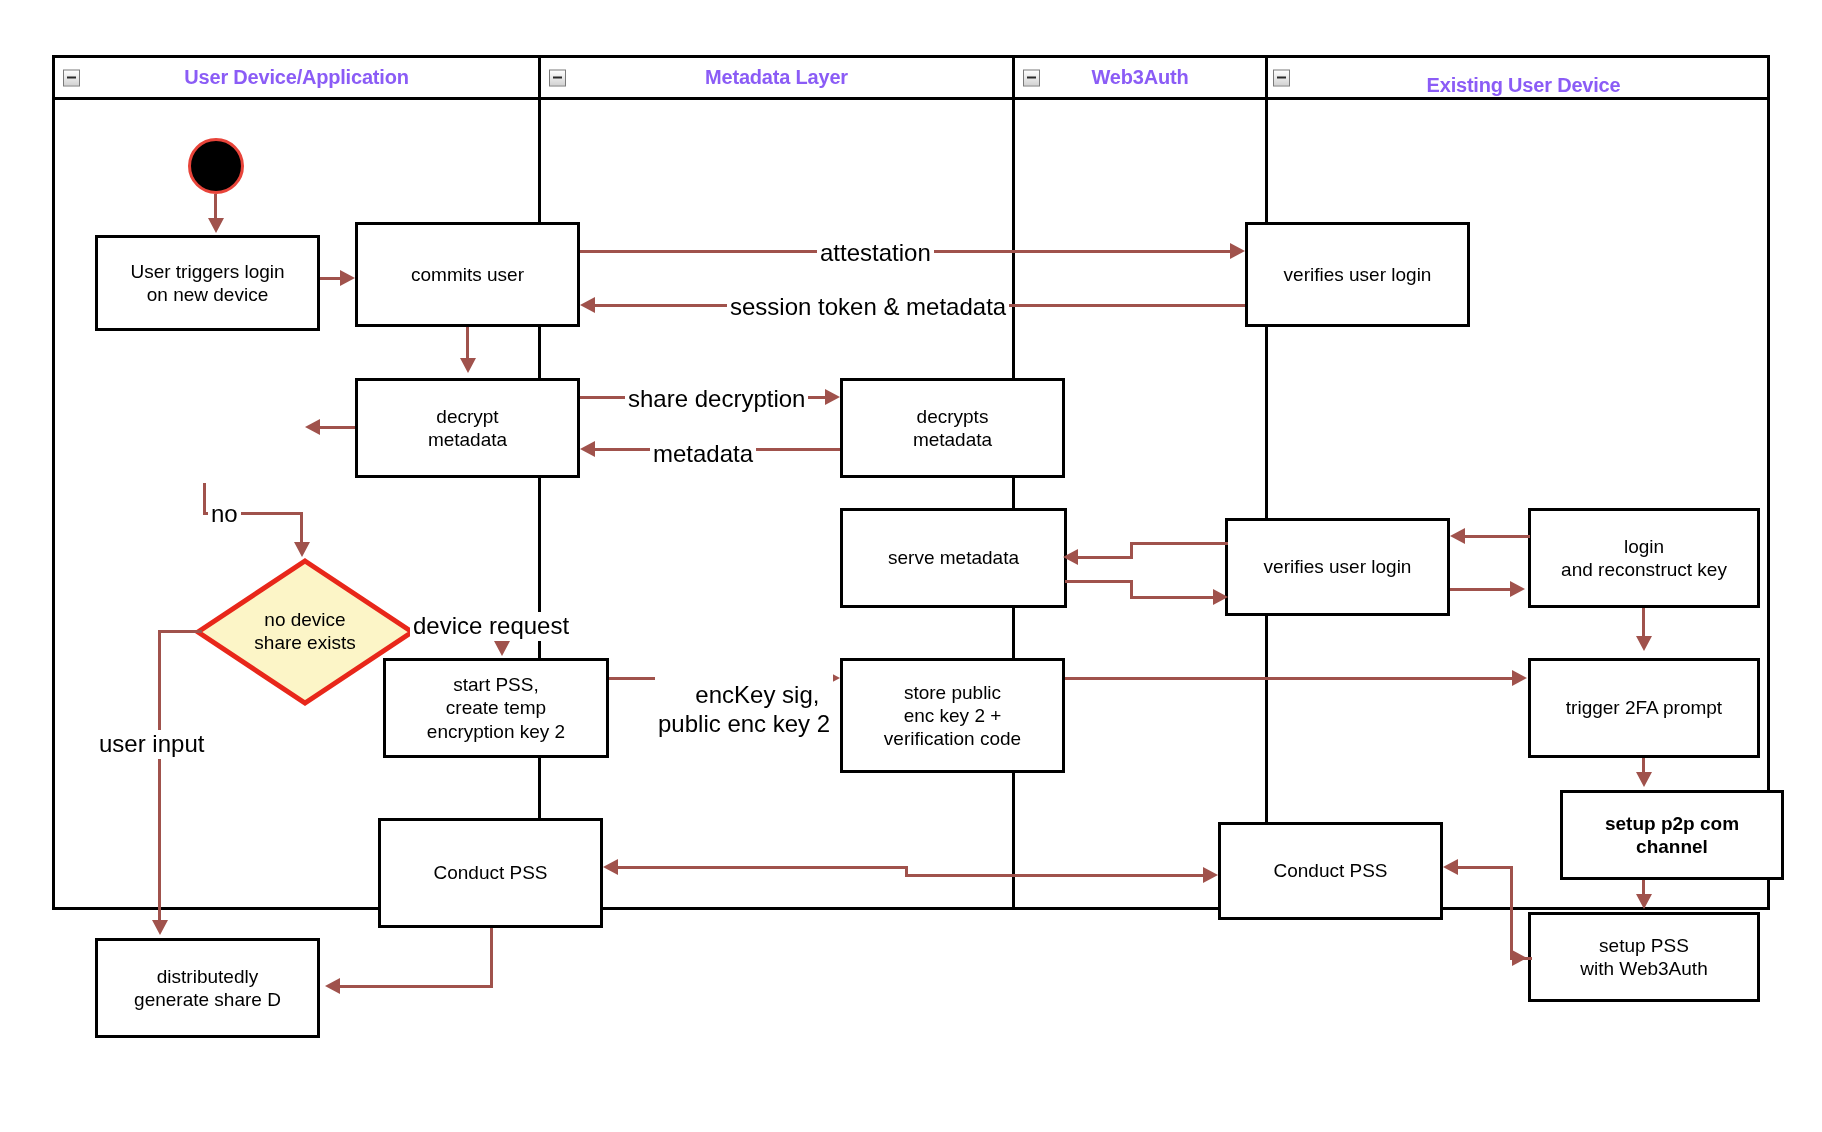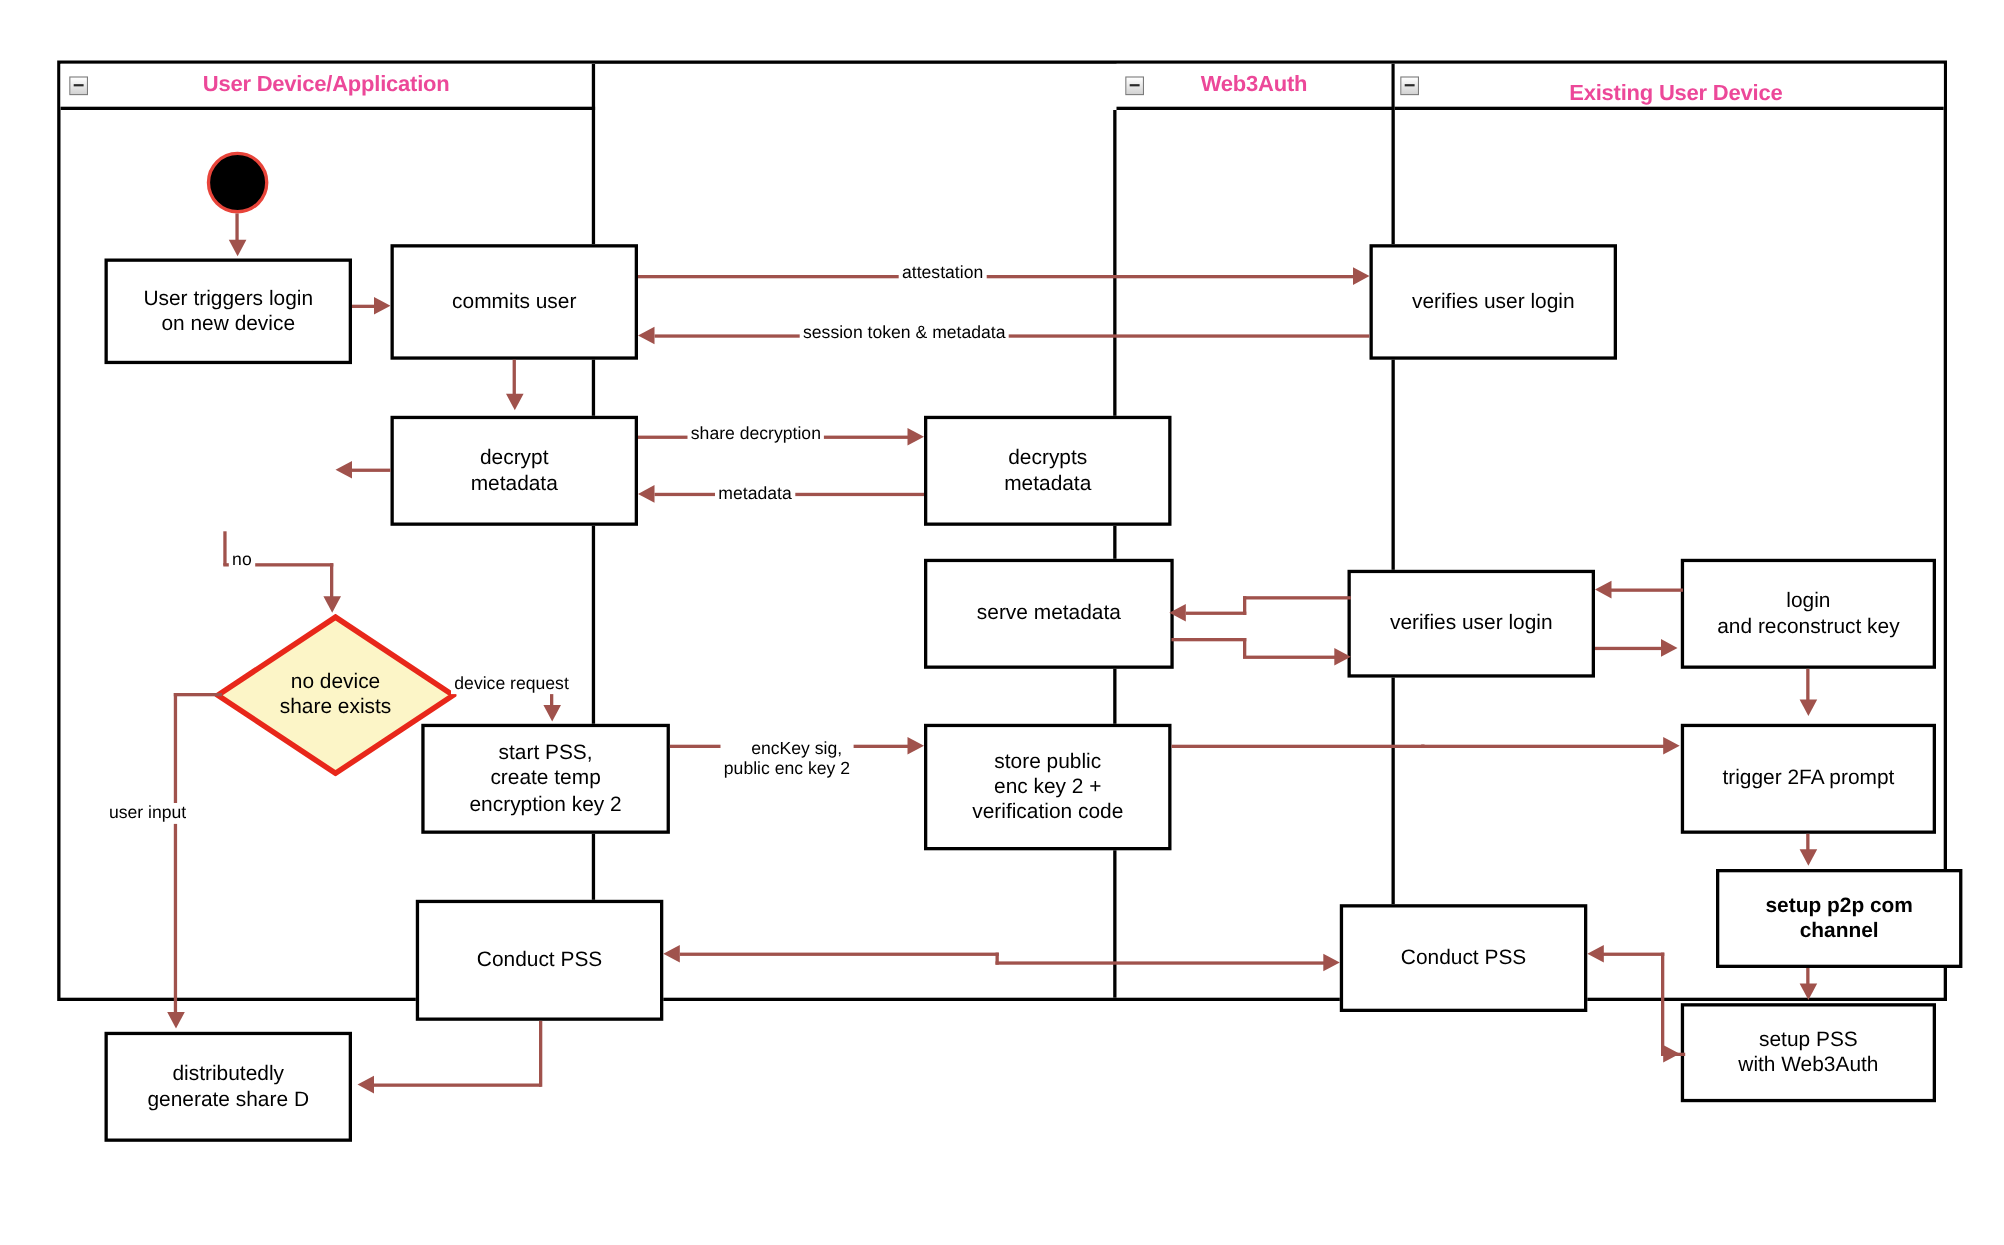--- a/index.html
+++ b/index.html
@@ -5,21 +5,21 @@
   html,body{margin:0;padding:0;background:#ffffff;}
   body{font-family:"Liberation Sans", sans-serif;}
   #canvas{position:relative;width:1822px;height:1132px;background:#ffffff;overflow:hidden;}
 
   
   .lane-frame{position:absolute;border:3px solid #000;box-sizing:border-box;background:#fff;}
   .lane-header{position:absolute;box-sizing:border-box;border-right:3px solid #000;
                border-bottom:3px solid #000;background:#fff;
                display:flex;align-items:center;justify-content:center;}
   .lane-header.last{border-right:none;}
-  .lane-title{font-weight:bold;font-size:20px;color:#ec4899;letter-spacing:-0.2px;}
+  .lane-title{font-weight:bold;font-size:20px;color:#8b5cf6;letter-spacing:-0.2px;}
   .lane-body{position:absolute;box-sizing:border-box;border-right:3px solid #000;}
   .lane-body.last{border-right:none;}
 
   .collapse-icon{position:absolute;left:8px;top:50%;transform:translateY(-50%);
                  width:17px;height:17px;box-sizing:border-box;
                  border:1px solid #7a7a7a;
                  background:linear-gradient(#ffffff,#d2d2d2);
                  display:flex;align-items:center;justify-content:center;}
   .collapse-icon i{display:block;width:9px;height:2px;background:#2a2a2a;}
 
@@ -43,35 +43,41 @@
   .edge.h{height:3px;}
   .edge.v{width:3px;}
   .arrow{position:absolute;width:0;height:0;}
   .arrow.right{border-top:8px solid transparent;border-bottom:8px solid transparent;
                border-left:15px solid #a0524c;}
   .arrow.left{border-top:8px solid transparent;border-bottom:8px solid transparent;
               border-right:15px solid #a0524c;}
   .arrow.down{border-left:8px solid transparent;border-right:8px solid transparent;
               border-top:15px solid #a0524c;}
 
-  .edge-label{position:absolute;font-size:16px;color:#000;background:#fff;
+  .edge-label{position:absolute;font-size:24px;color:#000;background:#fff;
               line-height:1.2;text-align:center;white-space:pre;padding:0 3px;}
 </style>
 </head>
 <body>
 
 <div id="canvas">
 
   <div class="lane-frame" style="left:52px;top:55px;width:1718px;height:855px;"></div>
 
   <div class="lane-header" style="left:55px;top:58px;width:486px;height:42px;">
     <span class="collapse-icon">
         <i></i>
       </span>
     <span class="lane-title">User Device/Application</span>
+  </div>
+  <div class="lane-header" style="left:541px;top:58px;width:474px;height:42px;">
+    <span class="collapse-icon">
+        <i></i>
+      </span>
+    <span class="lane-title">Metadata Layer</span>
   </div>
   <div class="lane-header" style="left:1015px;top:58px;width:253px;height:42px;">
     <span class="collapse-icon">
         <i></i>
       </span>
     <span class="lane-title">Web3Auth</span>
   </div>
   <div class="lane-header last" style="left:1268px;top:58px;width:499px;height:42px;align-items:flex-end;">
     <span class="collapse-icon" style="left:5px;">
         <i></i>

